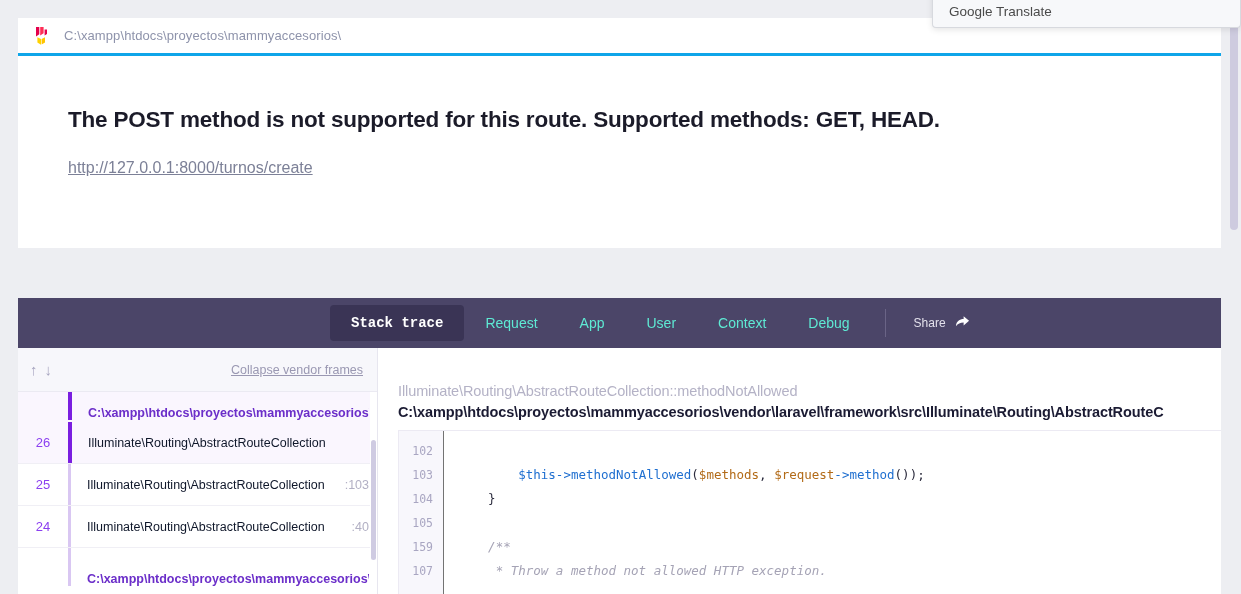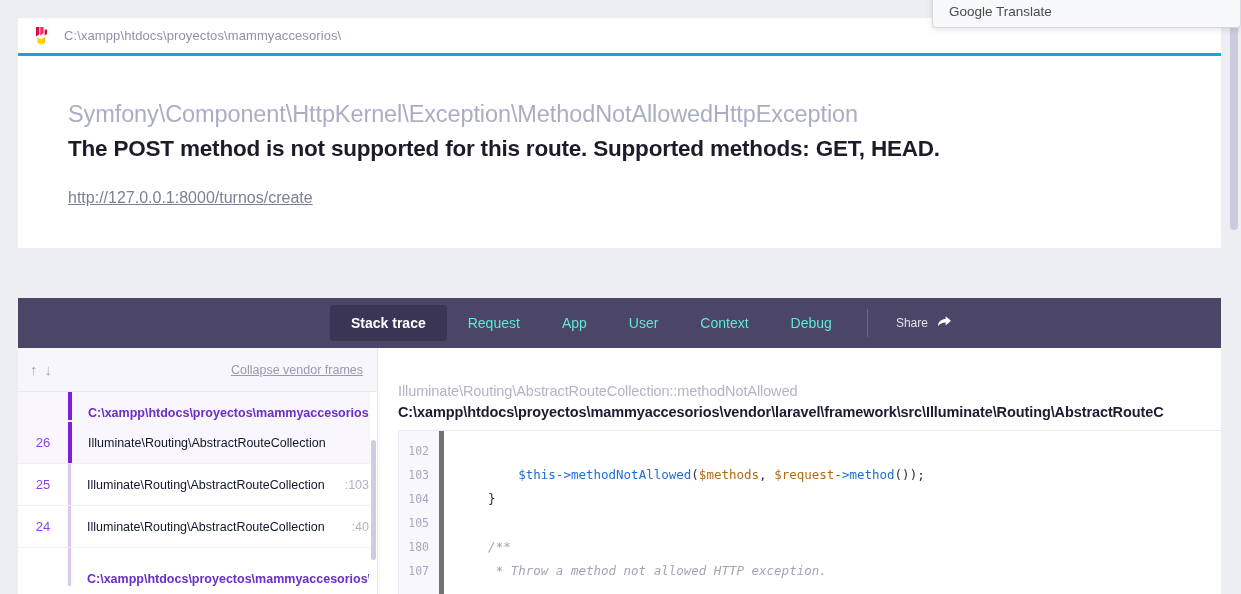--- a/index.html
+++ b/index.html
@@ -137,20 +137,21 @@
     white-space: nowrap;
     cursor: pointer;
     user-select: none;
   }
   .tab.active {
     background: #3a3455;
     color: #ffffff;
     font-weight: 600;
     border-radius: 4px;
     margin: 7px 0;
+    font-family: Liberation Mono, monospace;
   }
 
   .tab-divider {
     width: 1px;
     background: #6a6486;
     margin: 11px 14px;
     flex: 0 0 auto;
   }
 
   .tab-share {
@@ -352,21 +353,21 @@
     background: #ffffff;
     display: flex;
     overflow: hidden;
     position: relative;
   }
 
   .gutter {
     width: 45px;
     flex: 0 0 auto;
     background: #f8f7fc;
-    border-right: 5px solid #737373;
+    border-right: 1px solid #737373;
     padding-top: 8px;
   }
 
   .gutter-num {
     height: 24px;
     line-height: 24px;
     text-align: right;
     padding-right: 10px;
     font-family: "DejaVu Sans Mono", monospace;
     font-size: 11.5px;
@@ -433,21 +434,20 @@
           <path d="M8.2 1 L11.6 1 L11.6 7.2 L8.2 9.4 Z" fill="#ff2d55"></path>
           <path d="M12.6 3.4 L15 3.4 L15 8 L12.6 9.6 Z" fill="#e4004b"></path>
           <path d="M5.4 11.2 L9 13 L9 18.8 L5.4 16.6 Z" fill="#ffd200"></path>
           <path d="M9.6 13 L13 11.2 L13 16.4 L9.6 18.6 Z" fill="#ffc400"></path>
         </svg>
       </span>
       <span class="app-path">C:\xampp\htdocs\proyectos\mammyaccesorios\</span>
     </div>
 
     <div class="exception-body">
-      <div class="exception-class">Symfony\Component\HttpKernel\Exception\MethodNotAllowedHttpException</div>
       <div class="exception-message">The POST method is not supported for this route. Supported methods: GET, HEAD.</div>
       <a class="exception-url" href="#">http://127.0.0.1:8000/turnos/create</a>
     </div>
   </div>
 
   <div class="panel">
 
     <div class="tabbar">
       <div class="tab active">
         <span>Stack trace</span>
@@ -548,21 +548,21 @@
           <div class="code-method">Illuminate\Routing\AbstractRouteCollection::methodNotAllowed</div>
           <div class="code-filepath">C:\xampp\htdocs\proyectos\mammyaccesorios\vendor\laravel\framework\src\Illuminate\Routing\AbstractRouteC</div>
         </div>
 
         <div class="code-viewport">
           <div class="gutter">
             <div class="gutter-num">102</div>
             <div class="gutter-num">103</div>
             <div class="gutter-num">104</div>
             <div class="gutter-num">105</div>
-            <div class="gutter-num">180</div>
+            <div class="gutter-num">159</div>
             <div class="gutter-num">107</div>
           </div>
           <div class="code-lines">
             <div class="code-line"></div>
             <div class="code-line">        <span class="tok-var">$this</span><span class="tok-fn">-&gt;methodNotAllowed</span>(<span class="tok-arg">$methods</span>, <span class="tok-arg">$request</span><span class="tok-fn">-&gt;method</span>());</div>
             <div class="code-line">    }</div>
             <div class="code-line"></div>
             <div class="code-line"><span class="tok-cmt">    /**</span></div>
             <div class="code-line"><span class="tok-cmt">     * Throw a method not allowed HTTP exception.</span></div>
           </div>

